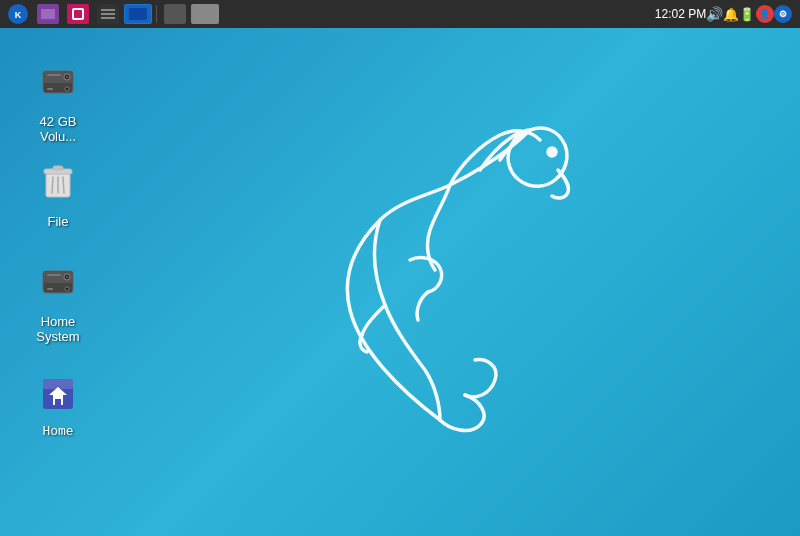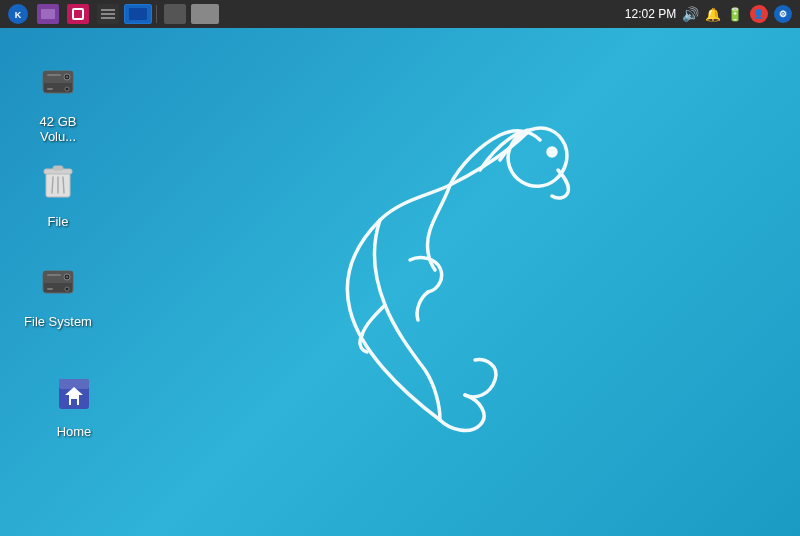--- a/index.html
+++ b/index.html
@@ -36,21 +36,21 @@
       height: 28px;
       display: flex;
       align-items: center;
       justify-content: center;
       cursor: pointer;
     }
 
     #taskbar-right {
       display: flex;
       align-items: center;
-      gap: 6px;
+      gap: 0;
       padding-right: 4px;
     }
 
     .tray-icon {
       color: #ccc;
       font-size: 14px;
       cursor: pointer;
     }
 
     .clock {
@@ -280,24 +280,24 @@
       <svg class="hdd-icon" viewBox="0 0 38 38" fill="none">
         <rect x="4" y="8" width="30" height="22" rx="3" fill="#444" stroke="#666" stroke-width="1"></rect>
         <rect x="4" y="8" width="30" height="12" rx="2" fill="#555"></rect>
         <circle cx="28" cy="14" r="3" fill="#222" stroke="#888" stroke-width="1"></circle>
         <circle cx="28" cy="14" r="1.2" fill="#666"></circle>
         <rect x="8" y="11" width="14" height="2" rx="1" fill="#777"></rect>
         <rect x="8" y="25" width="6" height="2" rx="1" fill="#777"></rect>
         <circle cx="28" cy="26" r="2" fill="#222" stroke="#888" stroke-width="0.8"></circle>
       </svg>
     </div>
-    <span class="icon-label">File System</span>
-  </div>
-
-  <div class="desktop-icon" style="left: 34px; top: 340px;">
+    <span class="icon-label">Home System</span>
+  </div>
+
+  <div class="desktop-icon" style="left: 18px; top: 340px; font-family: Liberation Mono, monospace;">
     <div class="icon-img">
       <svg width="38" height="38" viewBox="0 0 38 38" fill="none">
         <rect x="4" y="6" width="30" height="30" rx="3" fill="#3f51b5"></rect>
         <rect x="4" y="6" width="30" height="10" rx="2" fill="#5c6bc0"></rect>
 
         <polygon points="19,14 10,22 28,22" fill="white"></polygon>
         <rect x="14" y="22" width="10" height="10" fill="white"></rect>
         <rect x="16" y="26" width="6" height="6" fill="#3f51b5"></rect>
       </svg>
     </div>

